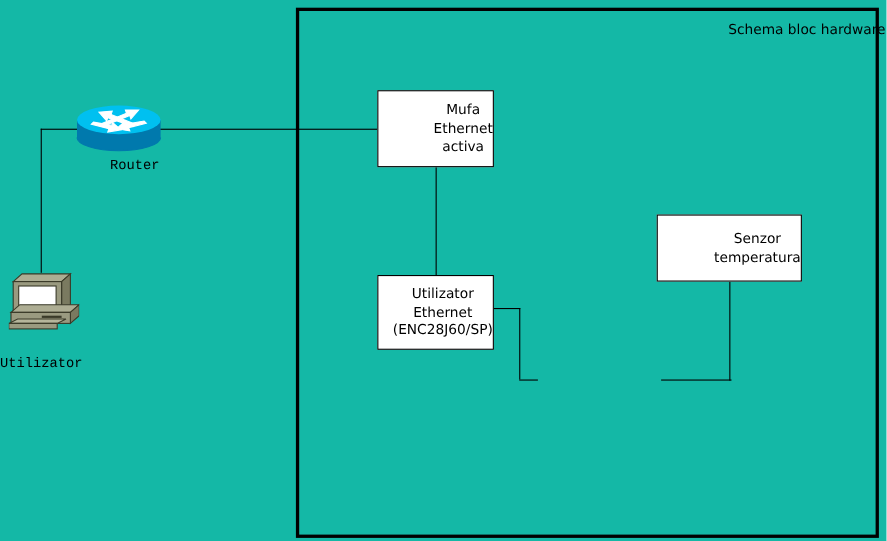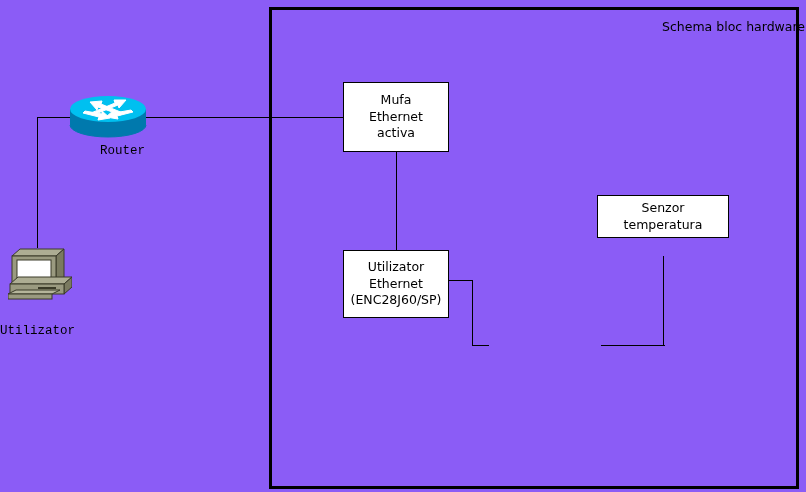--- a/index.html
+++ b/index.html
@@ -7,21 +7,21 @@
     padding: 0;
     background: #ffffff;
   }
   body {
     font-family: "DejaVu Sans", sans-serif;
   }
   #canvas {
     position: relative;
     width: 806px;
     height: 492px;
-    background: #8b5cf6;
+    background: #14b8a6;
     overflow: hidden;
   }
 
   
   .frame {
     position: absolute;
     border: 3px solid #000000;
     box-sizing: border-box;
   }
   .frame-title {
@@ -32,21 +32,21 @@
   }
 
   
   .node-box {
     position: absolute;
     box-sizing: border-box;
     border: 1.3px solid #000000;
     background: #ffffff;
     display: flex;
     align-items: center;
-    justify-content: center;
+    justify-content: flex-end;
     text-align: center;
     font-size: 12.5px;
     line-height: 1.35;
     color: #000000;
     z-index: 5;
   }
   .node-box span { display: block; white-space: pre-line; }
 
   
   .line {
@@ -105,21 +105,21 @@
 activa</span>
   </div>
 
   <div class="node-box" style="left:343px; top:250px; width:106px; height:68px;">
     <span>Utilizator
 Ethernet
 (ENC28J60/SP)</span>
   </div>
 
 
-  <div class="node-box" style="left:597px; top:195px; width:132px; height:43px;">
+  <div class="node-box" style="left:597px; top:195px; width:132px; height:61px;">
     <span>Senzor
 temperatura</span>
   </div>
 
   <div class="router" style="left:69px; top:93px; width:78px; height:47px;">
     <svg width="78" height="47" viewBox="0 0 78 47">
 
       <path d="M1,16 L1,32 A38,12 0 0 0 77,32 L77,16 Z" fill="#0079ad"></path>
 
       <ellipse cx="39" cy="16" rx="38" ry="13" fill="#00c0f0"></ellipse>

